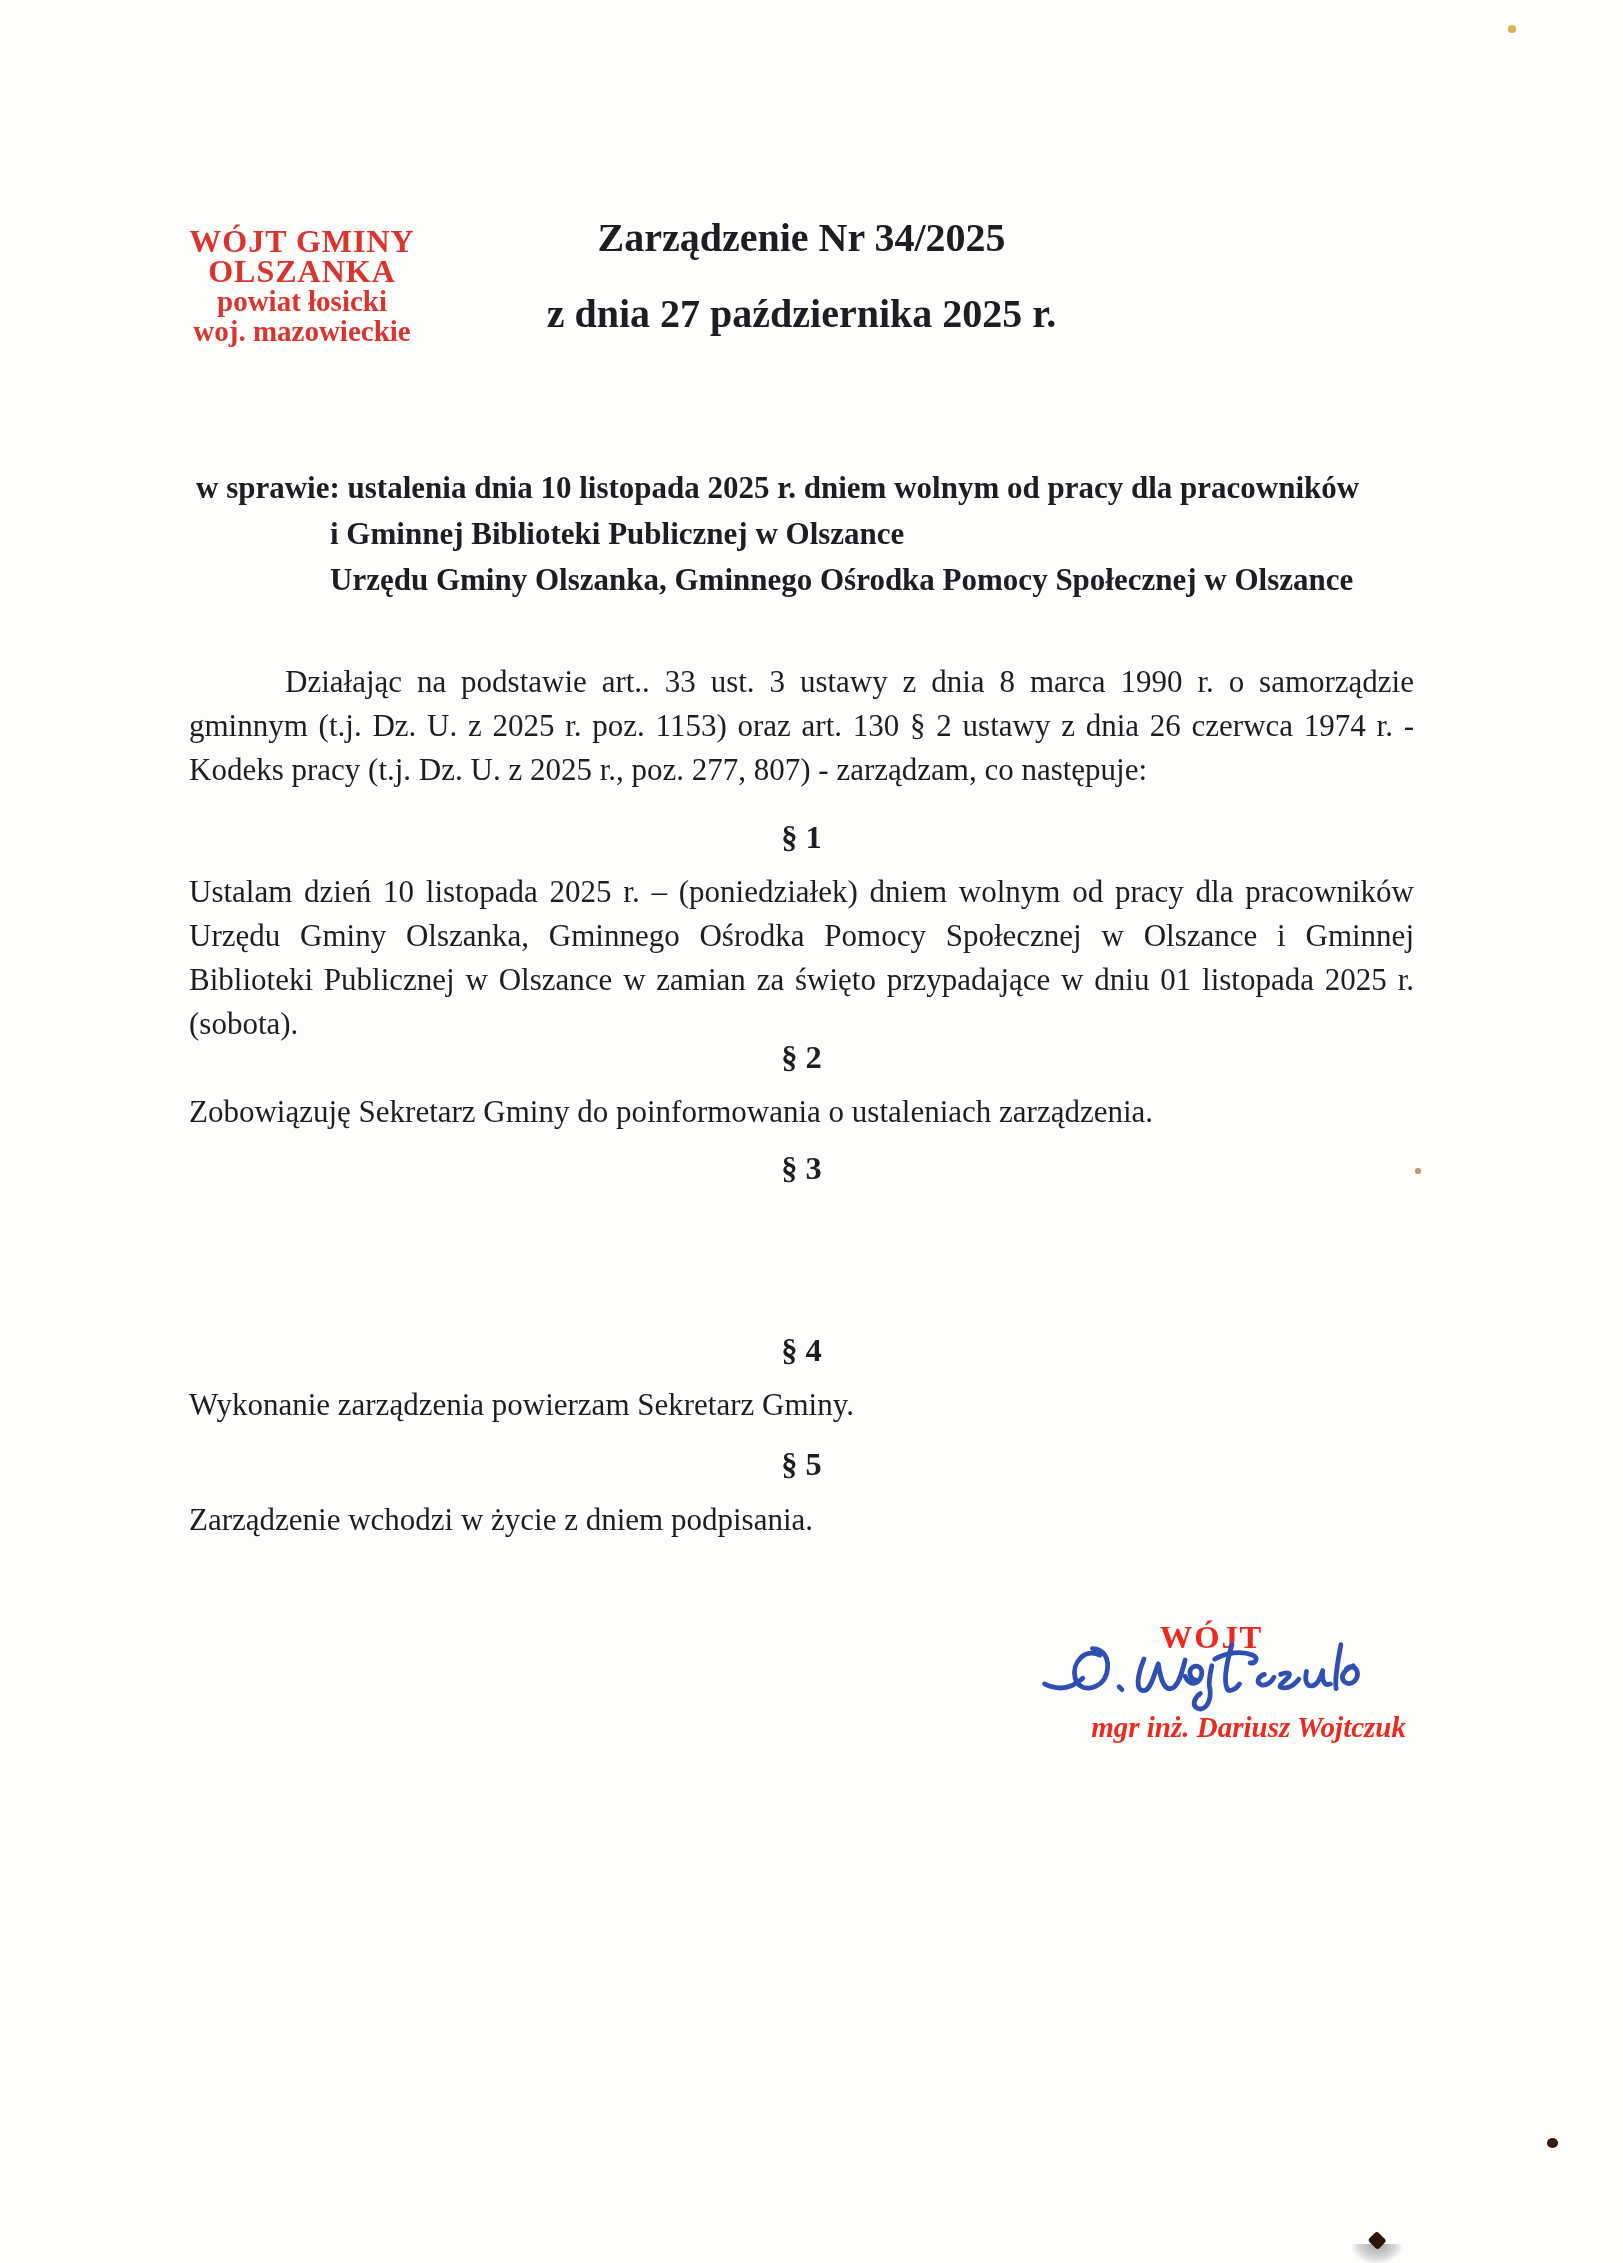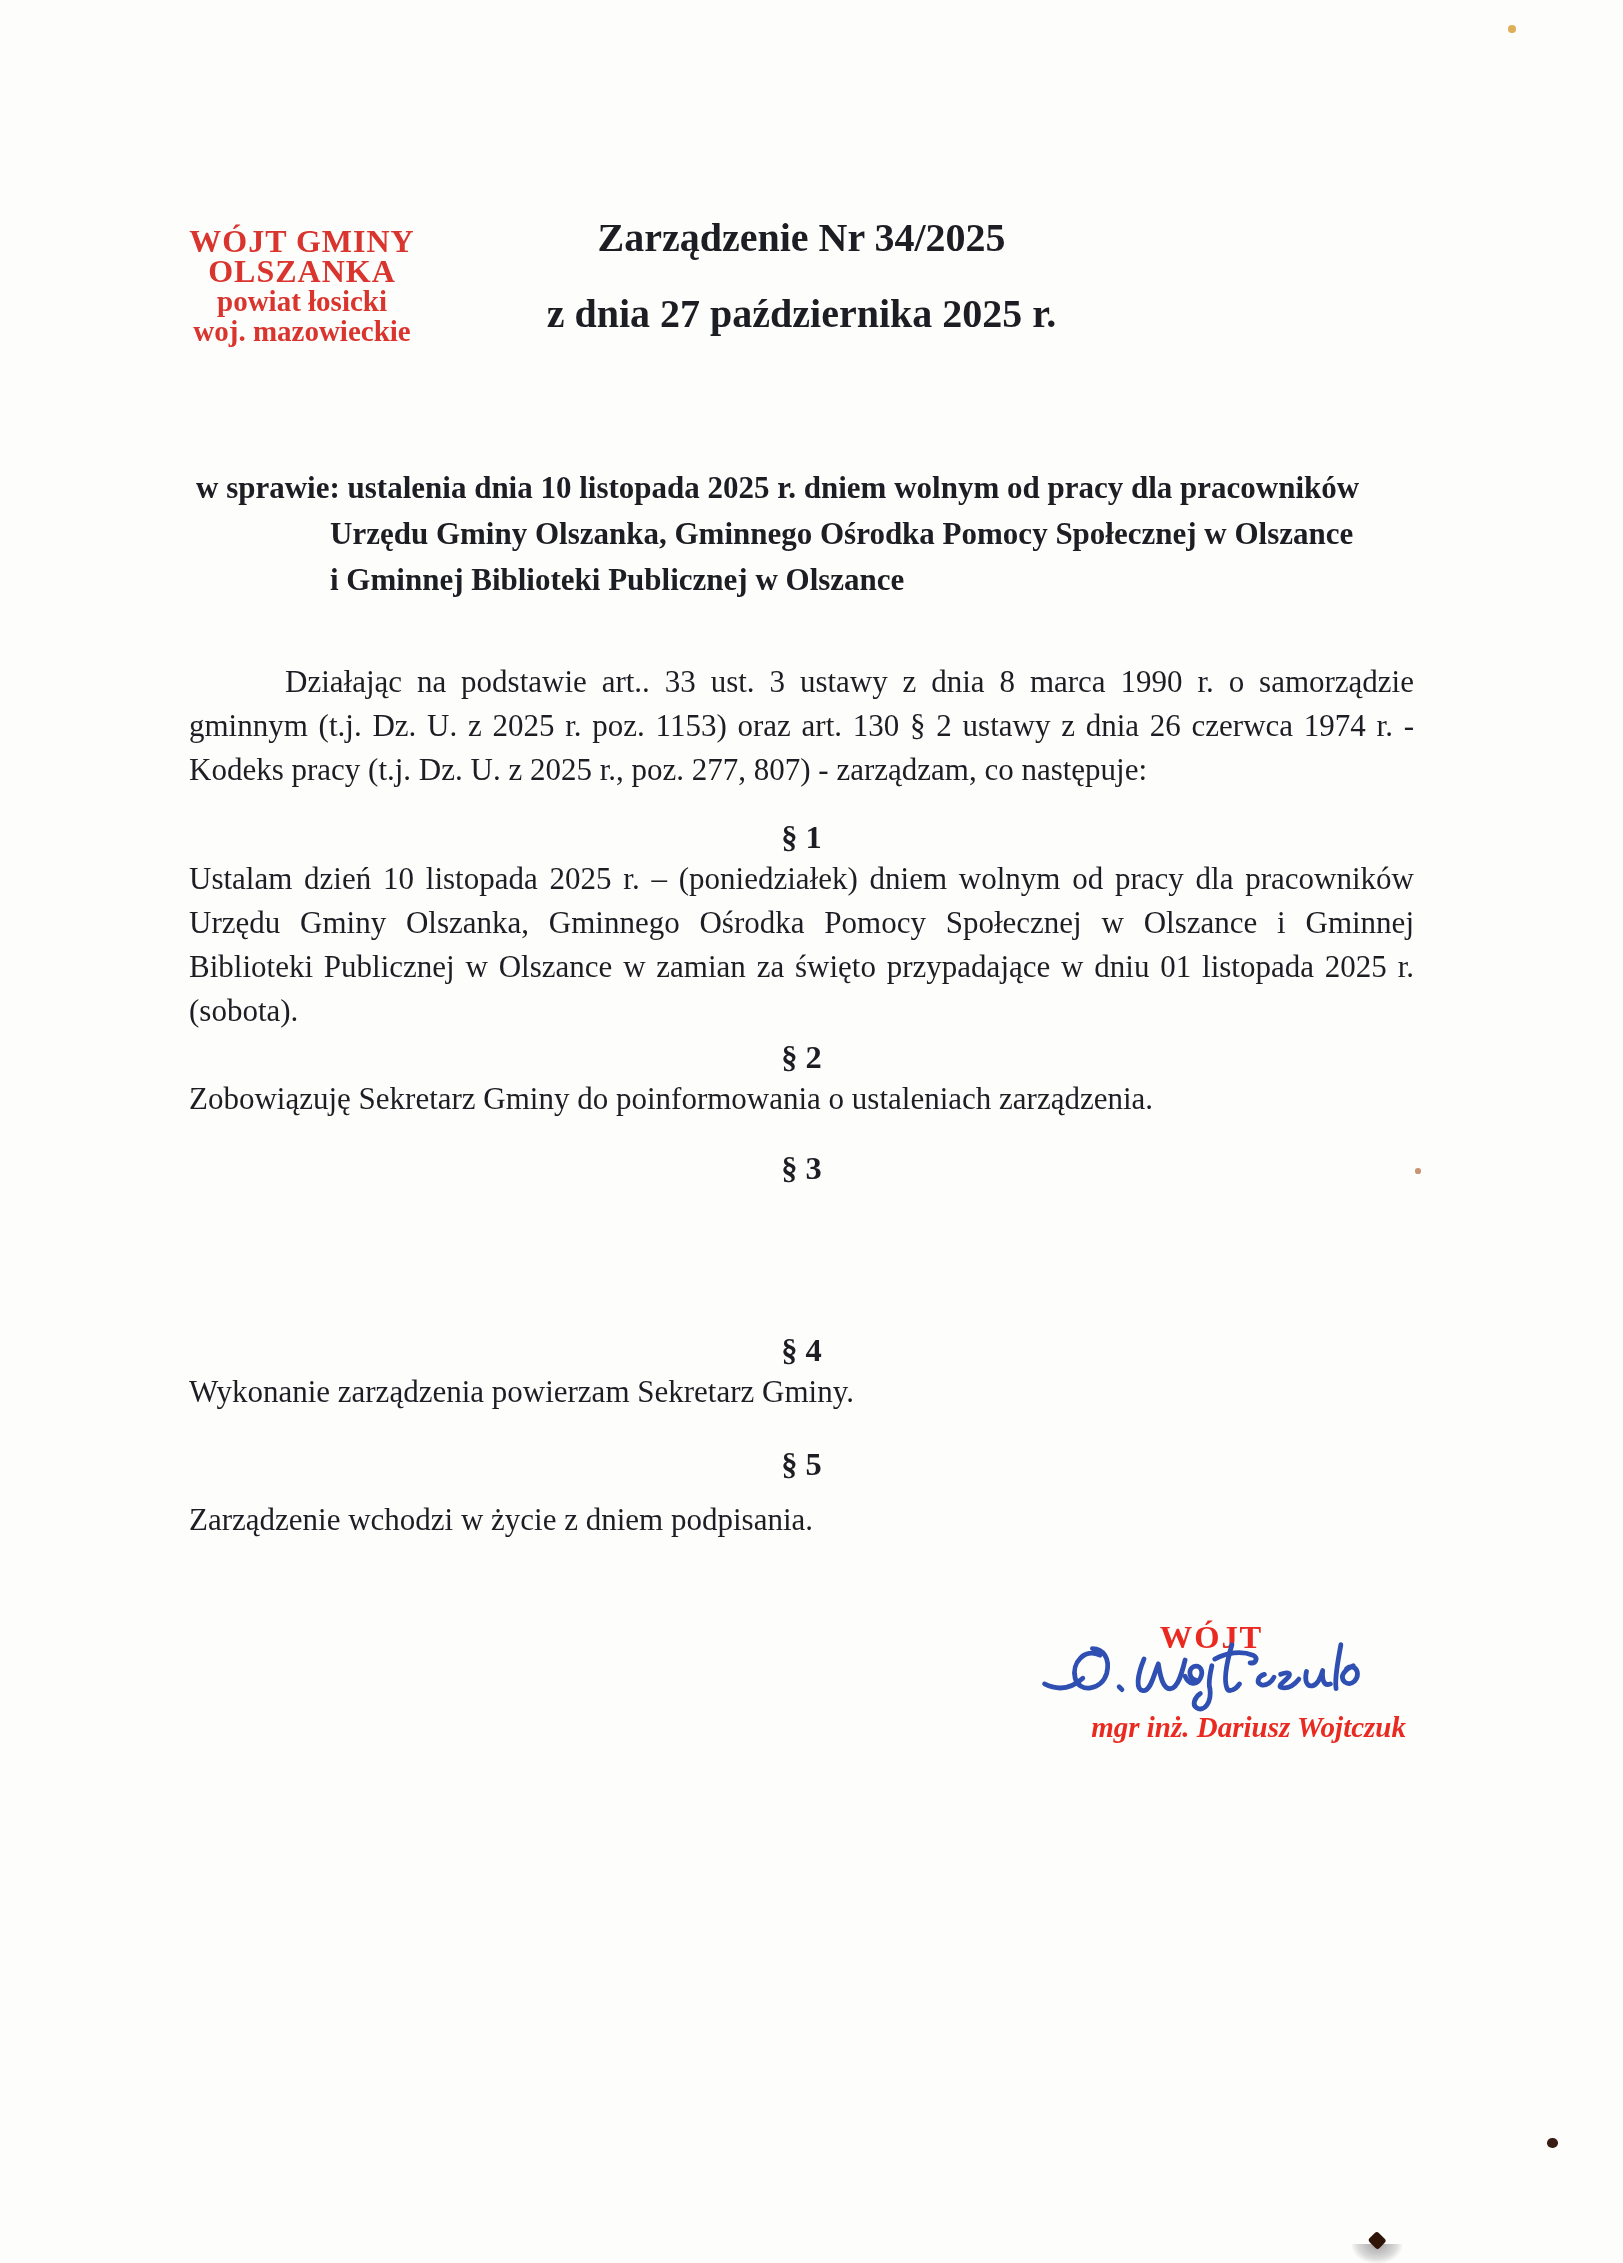--- a/index.html
+++ b/index.html
@@ -28,21 +28,21 @@
   .subject-line{white-space:nowrap;}
   .subject-line.hang{padding-left:134px;}
   
   .legal-basis{
     position:absolute;left:189px;top:660px;width:1225px;
     font-size:31px;line-height:44px;text-align:justify;text-indent:96px;
   }
   
   .section{position:absolute;left:189px;width:1225px;}
   .section-heading{text-align:center;font-weight:bold;font-size:32.5px;line-height:38px;}
-  .section-body{font-size:31px;line-height:44px;text-align:justify;margin-top:1px;}
+  .section-body{font-size:31px;line-height:44px;text-align:justify;margin-top:14px;}
   .section-body.gap{margin-top:15.3px;}
   
   .signature-block{position:absolute;left:985px;top:1619px;width:421px;height:153px;}
   .wojt-stamp{
     position:absolute;top:0;left:16px;width:421px;text-align:center;
     color:var(--sig-red,#ea2a21);font-weight:bold;font-size:32.5px;letter-spacing:1.9px;
   }
   .signature-ink{position:absolute;top:15.3px;left:50px;width:325px;height:96px;}
   .signature-ink path{fill:none;stroke:var(--ink-blue,#2f4fb2);stroke-width:5;stroke-linecap:round;stroke-linejoin:round;}
   .sig-name{
@@ -72,22 +72,22 @@
     <div class="stamp-line sm">woj. mazowieckie</div>
   </div>
 
   <div class="title-block">
     <div class="title-line">Zarządzenie Nr 34/2025</div>
     <div class="title-line">z dnia 27 października 2025 r.</div>
   </div>
 
   <div class="subject">
     <div class="subject-line">w sprawie: ustalenia dnia 10 listopada 2025 r. dniem wolnym od pracy dla pracowników</div>
+    <div class="subject-line hang">i Gminnej Biblioteki Publicznej w Olszance</div>
     <div class="subject-line hang">Urzędu Gminy Olszanka, Gminnego Ośrodka Pomocy Społecznej w Olszance</div>
-    <div class="subject-line hang">i Gminnej Biblioteki Publicznej w Olszance</div>
   </div>
 
   <div class="legal-basis">Działając na podstawie art.. 33 ust. 3 ustawy z dnia 8 marca 1990 r. o samorządzie gminnym (t.j. Dz. U. z 2025 r. poz. 1153) oraz art. 130 § 2 ustawy z dnia 26 czerwca 1974 r. - Kodeks pracy (t.j. Dz. U. z 2025 r., poz. 277, 807) - zarządzam, co następuje:</div>
 
   <div class="section" style="top:818px">
     <div class="section-heading">§ 1</div>
     <div class="section-body">Ustalam dzień 10 listopada 2025 r. – (poniedziałek) dniem wolnym od pracy dla pracowników Urzędu Gminy Olszanka, Gminnego Ośrodka Pomocy Społecznej w Olszance i Gminnej Biblioteki Publicznej w Olszance w zamian za święto przypadające w dniu 01 listopada 2025 r. (sobota).</div>
   </div>
 
   <div class="section" style="top:1038px">

